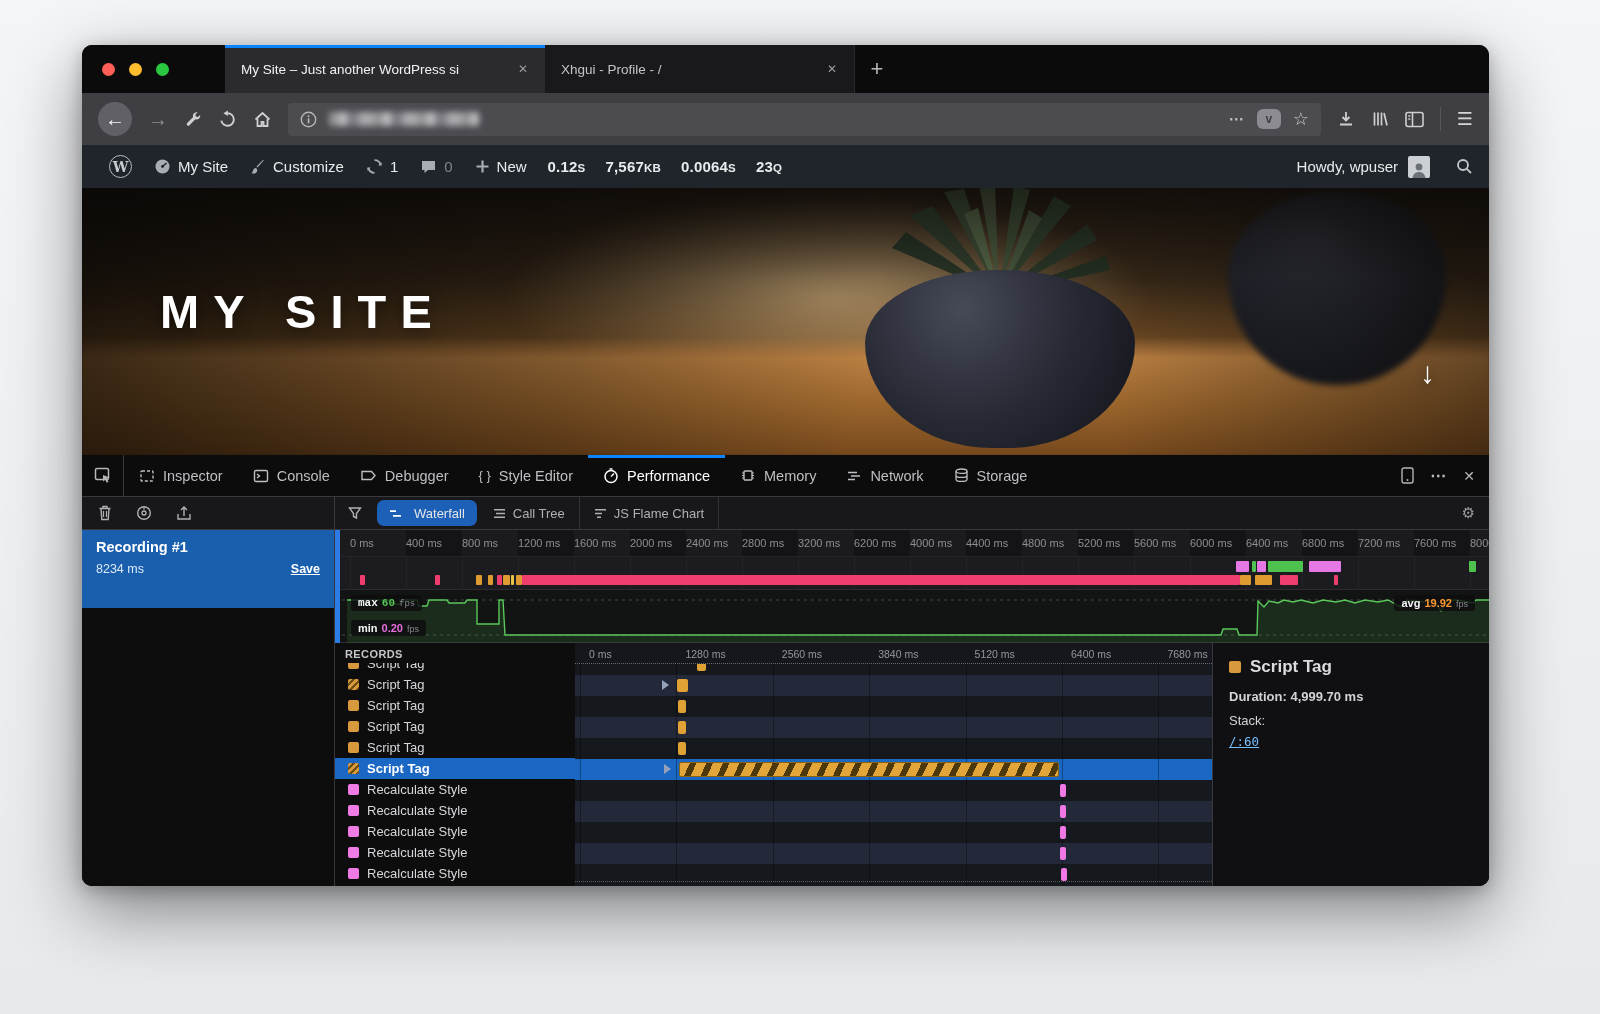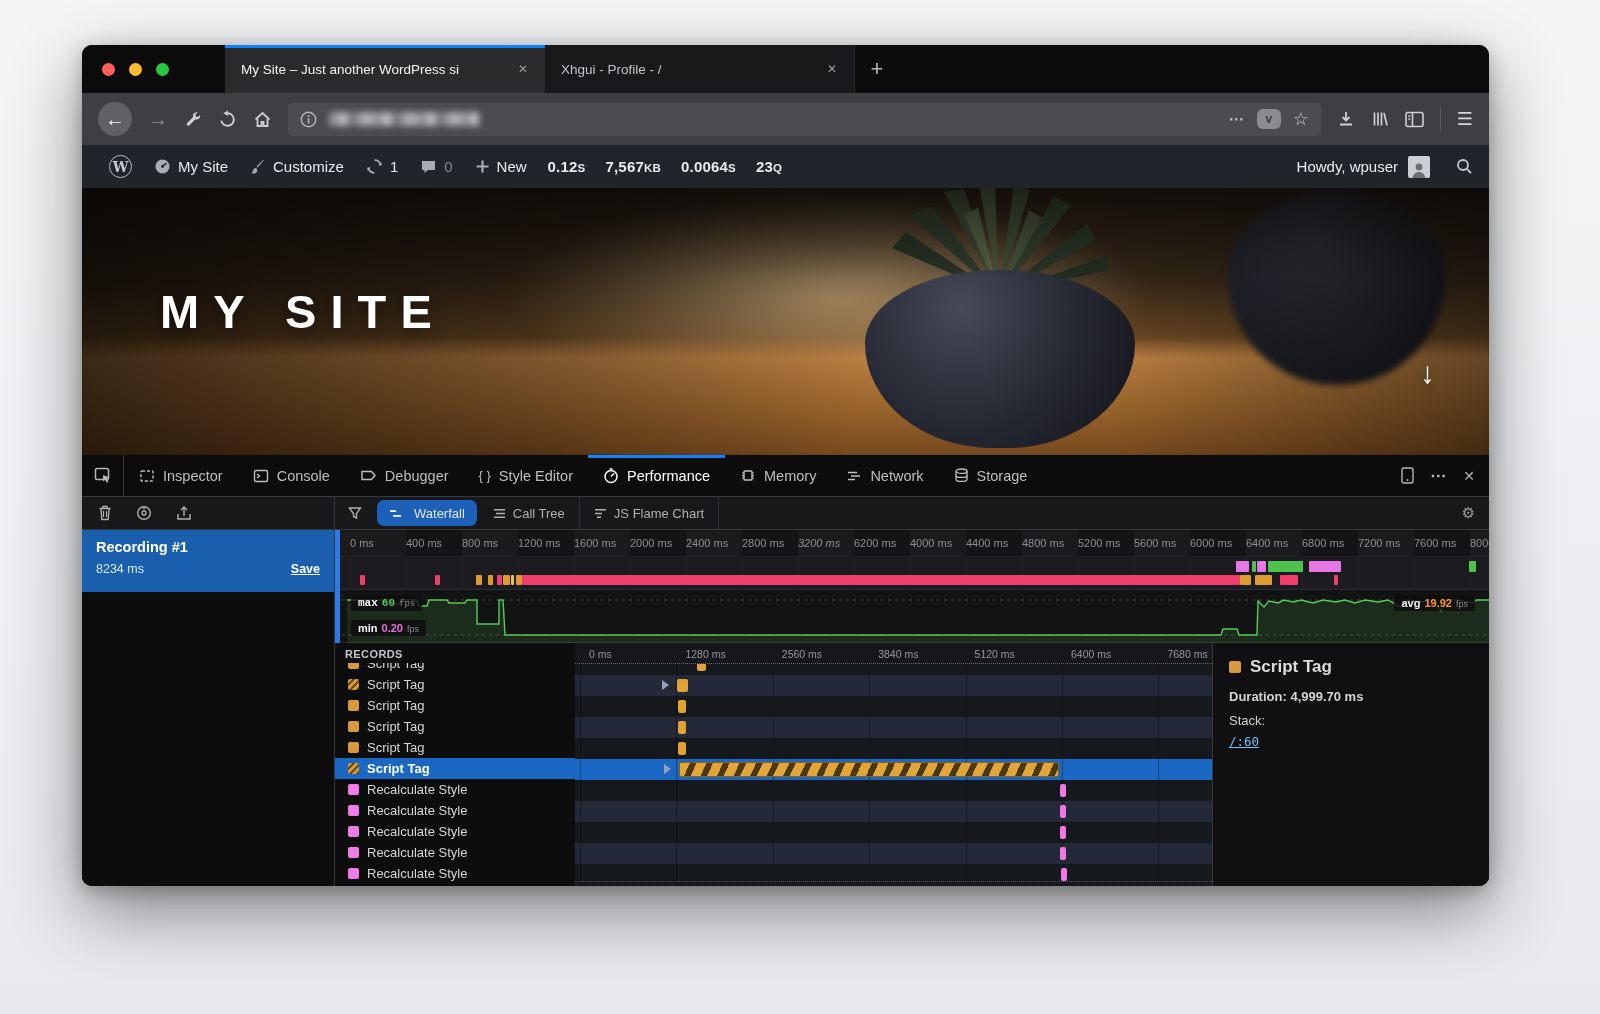--- a/index.html
+++ b/index.html
@@ -88,21 +88,21 @@
   .dt-toolbar { height:33px; display:flex; align-items:stretch; border-bottom:1px solid #38383d; background:#18181a; flex:none; }
   .dt-tools-left { width:253px; flex:none; display:flex; align-items:center; gap:24px; padding-left:16px; border-right:1px solid #38383d; color:#b0b0b3; }
   .dt-tools-main { flex:1; display:flex; align-items:stretch; }
   .filter-btn { display:flex; align-items:center; padding:0 13px; color:#b0b0b3; }
   .view-tab { display:flex; align-items:center; gap:7px; padding:0 14px; color:#b0b0b3; font-size:13px; border-right:1px solid #323236; }
   .view-tab:nth-child(2){ border-left:1px solid #323236; }
   .view-tab.active { background:#1c60b8; color:#e5e5e5; border-radius:7px; margin:3px 2px; padding:0 12px; border:none;gap:12px; }
   .gear { margin-left:auto; padding:0 14px; display:flex; align-items:center; color:#9a9a9e; font-size:15px; }
   .dt-body { flex:1; display:flex; min-height:0; }
   .dt-sidebar { width:253px; flex:none; background:#0d0d0e; border-right:1px solid #38383d; }
-  .recording { height:62px; background:#1a5fae; padding:9px 14px 0 14px; color:#fff; }
+  .recording { height:78px; background:#1a5fae; padding:9px 14px 0 14px; color:#fff; }
   .rec-name { font-size:14.5px; font-weight:bold; }
   .rec-sub { display:flex; margin-top:7px; font-size:12.5px; color:#dce8f5; }
   .rec-save { margin-left:auto; color:#fff; text-decoration:underline; font-weight:bold; }
   .dt-main { flex:1; position:relative; display:flex; flex-direction:column; min-width:0; }
   .sel-strip { position:absolute; left:0; top:0; width:5px; height:113px; background:#2d7ce5; z-index:6; }
   
   .ruler { height:27px; position:relative; background:#141416; border-bottom:1px solid #232327; flex:none;
     background-image:repeating-linear-gradient(90deg, rgba(255,255,255,.03) 0 56px, rgba(255,255,255,0) 56px 112px); background-position:15px 0; }
   .ruler-label { position:absolute; top:7px; font-size:11px; color:#8e8e92; white-space:nowrap; }
   
@@ -456,21 +456,21 @@
         <div class="sel-strip"></div>
         <div class="ruler" id="ruler">
             <span class="ruler-label" style="left: 15px;">0 ms</span>
             <span class="ruler-label" style="left: 71px;">400 ms</span>
             <span class="ruler-label" style="left: 127px;">800 ms</span>
             <span class="ruler-label" style="left: 183px;">1200 ms</span>
             <span class="ruler-label" style="left: 239px;">1600 ms</span>
             <span class="ruler-label" style="left: 295px;">2000 ms</span>
             <span class="ruler-label" style="left: 351px;">2400 ms</span>
             <span class="ruler-label" style="left: 407px;">2800 ms</span>
-            <span class="ruler-label" style="left: 463px; font-style: italic;">3200 ms</span>
+            <span class="ruler-label" style="left: 463px;">3200 ms</span>
             <span class="ruler-label" style="left: 519px;">6200 ms</span>
             <span class="ruler-label" style="left: 575px;">4000 ms</span>
             <span class="ruler-label" style="left: 631px;">4400 ms</span>
             <span class="ruler-label" style="left: 687px;">4800 ms</span>
             <span class="ruler-label" style="left: 743px;">5200 ms</span>
             <span class="ruler-label" style="left: 799px;">5600 ms</span>
             <span class="ruler-label" style="left: 855px;">6000 ms</span>
             <span class="ruler-label" style="left: 911px;">6400 ms</span>
             <span class="ruler-label" style="left: 967px;">6800 ms</span>
             <span class="ruler-label" style="left: 1023px;">7200 ms</span>

